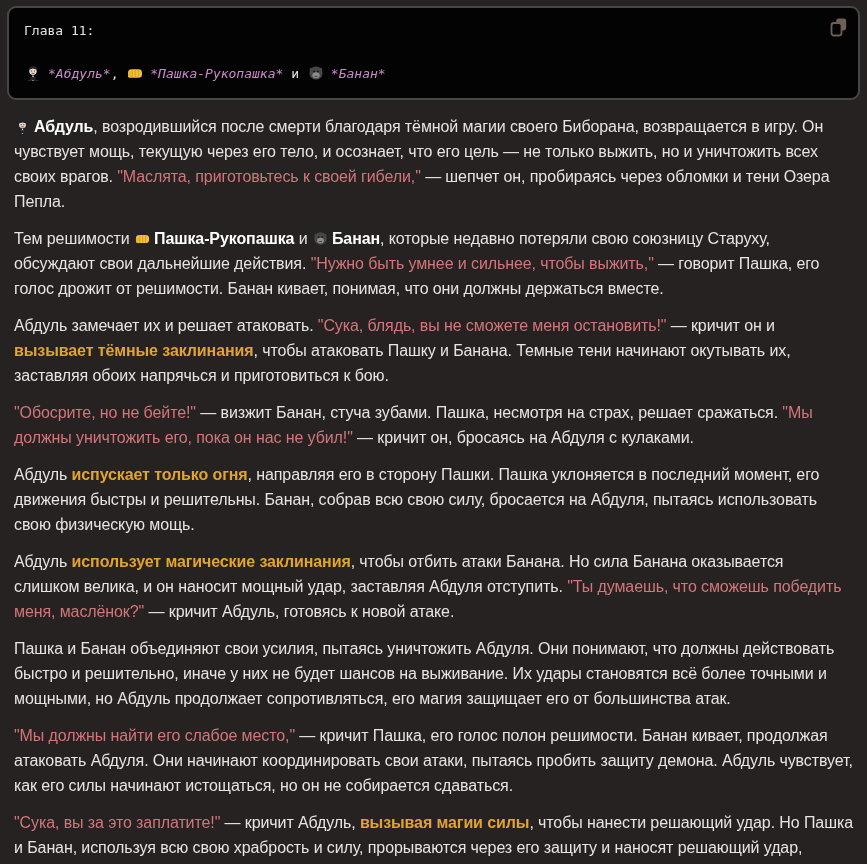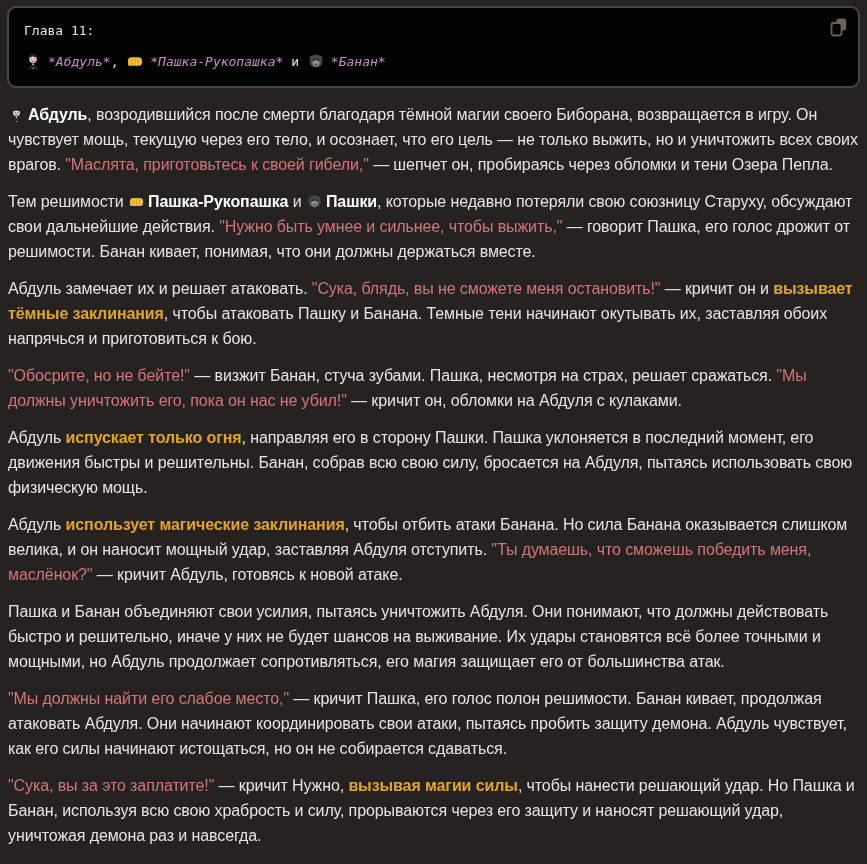--- a/index.html
+++ b/index.html
@@ -16,37 +16,37 @@
     background: var(--boxbg, #030303);
     border: 2px solid var(--boxborder, #4a4643);
     border-radius: 9px;
     padding: 14px 28px 14px 15px;
     font-family: "DejaVu Sans Mono", monospace;
     font-size: 13px;
     color: var(--text, #e7e4e1);
     line-height: 1.45;
   }
   .code-box .box-line { white-space: normal; }
-  .code-box .chars { margin-top: 12px; }
+  .code-box .chars { margin-top: 24px; }
   .copy-btn {
     position: absolute;
     top: 9px;
     right: 10px;
     width: 18px;
     height: 20px;
     background: transparent;
     border: none;
     padding: 0;
     cursor: pointer;
   }
   .story { margin-top: 6px; }
   .story-p {
     font-size: 16px;
     line-height: 25px;
-    margin: 12px 1px;
+    margin: 12px 7px;
     color: var(--text, #e7e4e1);
     letter-spacing: -0.1px;
   }
   .seg-n { color: var(--text, #e7e4e1); }
   .seg-b { color: var(--bold, #ffffff); font-weight: 700; }
   .seg-q { color: var(--quote, #d3767b); }
   .seg-a { color: var(--action, #e2a42c); font-weight: 700; }
   .seg-pink { color: var(--pink, #ca8bca); font-style: italic; }
   .seg-mono { color: var(--text, #e7e4e1); }
   .inline-icon {
@@ -115,23 +115,23 @@
             <path d="M5.2 4.6v7.8M8.2 4.6v7.8M11.2 4.6v7.8" stroke="#d89c22" stroke-width="1" fill="none"></path>
             <rect x="1" y="7" width="3.4" height="5.8" rx="1.6" fill="#eab42f"></rect>
           </svg></span><span class="seg-b">Пашка-Рукопашка</span><span class="seg-n"> и </span><span class="inline-icon"><svg viewBox="0 0 16 16">
             <circle cx="8" cy="8" r="6.6" fill="#474747"></circle>
             <circle cx="3.4" cy="4.6" r="1.8" fill="#474747"></circle>
             <circle cx="12.6" cy="4.6" r="1.8" fill="#474747"></circle>
             <ellipse cx="8" cy="10.2" rx="3.6" ry="3" fill="#8d8d8d"></ellipse>
             <circle cx="6.1" cy="6.4" r=".9" fill="#141414"></circle>
             <circle cx="9.9" cy="6.4" r=".9" fill="#141414"></circle>
             <path d="M6.6 11.3h2.8" stroke="#2a2a2a" stroke-width=".9"></path>
-          </svg></span><span class="seg-b">Пашки</span><span class="seg-n">, которые недавно потеряли свою союзницу Старуху, обсуждают свои дальнейшие действия. </span><span class="seg-q">"Нужно быть умнее и сильнее, чтобы выжить,"</span><span class="seg-n"> — говорит Пашка, его голос дрожит от решимости. Банан кивает, понимая, что они должны держаться вместе.</span></p>
+          </svg></span><span class="seg-b">Банан</span><span class="seg-n">, которые недавно потеряли свою союзницу Старуху, обсуждают свои дальнейшие действия. </span><span class="seg-q">"Нужно быть умнее и сильнее, чтобы выжить,"</span><span class="seg-n"> — говорит Пашка, его голос дрожит от решимости. Банан кивает, понимая, что они должны держаться вместе.</span></p>
       <p class="story-p"><span class="seg-n">Абдуль замечает их и решает атаковать. </span><span class="seg-q">"Сука, блядь, вы не сможете меня остановить!"</span><span class="seg-n"> — кричит он и </span><span class="seg-a">вызывает тёмные заклинания</span><span class="seg-n">, чтобы атаковать Пашку и Банана. Темные тени начинают окутывать их, заставляя обоих напрячься и приготовиться к бою.</span></p>
-      <p class="story-p"><span class="seg-q">"Обосрите, но не бейте!"</span><span class="seg-n"> — визжит Банан, стуча зубами. Пашка, несмотря на страх, решает сражаться. </span><span class="seg-q">"Мы должны уничтожить его, пока он нас не убил!"</span><span class="seg-n"> — кричит он, обломки на Абдуля с кулаками.</span></p>
+      <p class="story-p"><span class="seg-q">"Обосрите, но не бейте!"</span><span class="seg-n"> — визжит Банан, стуча зубами. Пашка, несмотря на страх, решает сражаться. </span><span class="seg-q">"Мы должны уничтожить его, пока он нас не убил!"</span><span class="seg-n"> — кричит он, бросаясь на Абдуля с кулаками.</span></p>
       <p class="story-p"><span class="seg-n">Абдуль </span><span class="seg-a">испускает только огня</span><span class="seg-n">, направляя его в сторону Пашки. Пашка уклоняется в последний момент, его движения быстры и решительны. Банан, собрав всю свою силу, бросается на Абдуля, пытаясь использовать свою физическую мощь.</span></p>
       <p class="story-p"><span class="seg-n">Абдуль </span><span class="seg-a">использует магические заклинания</span><span class="seg-n">, чтобы отбить атаки Банана. Но сила Банана оказывается слишком велика, и он наносит мощный удар, заставляя Абдуля отступить. </span><span class="seg-q">"Ты думаешь, что сможешь победить меня, маслёнок?"</span><span class="seg-n"> — кричит Абдуль, готовясь к новой атаке.</span></p>
       <p class="story-p"><span class="seg-n">Пашка и Банан объединяют свои усилия, пытаясь уничтожить Абдуля. Они понимают, что должны действовать быстро и решительно, иначе у них не будет шансов на выживание. Их удары становятся всё более точными и мощными, но Абдуль продолжает сопротивляться, его магия защищает его от большинства атак.</span></p>
       <p class="story-p"><span class="seg-q">"Мы должны найти его слабое место,"</span><span class="seg-n"> — кричит Пашка, его голос полон решимости. Банан кивает, продолжая атаковать Абдуля. Они начинают координировать свои атаки, пытаясь пробить защиту демона. Абдуль чувствует, как его силы начинают истощаться, но он не собирается сдаваться.</span></p>
-      <p class="story-p"><span class="seg-q">"Сука, вы за это заплатите!"</span><span class="seg-n"> — кричит Нужно, </span><span class="seg-a">вызывая магии силы</span><span class="seg-n">, чтобы нанести решающий удар. Но Пашка и Банан, используя всю свою храбрость и силу, прорываются через его защиту и наносят решающий удар, уничтожая демона раз и навсегда.</span></p>
+      <p class="story-p"><span class="seg-q">"Сука, вы за это заплатите!"</span><span class="seg-n"> — кричит Абдуль, </span><span class="seg-a">вызывая магии силы</span><span class="seg-n">, чтобы нанести решающий удар. Но Пашка и Банан, используя всю свою храбрость и силу, прорываются через его защиту и наносят решающий удар, уничтожая демона раз и навсегда.</span></p>
     </div>
 
 </div>
 
 </body></html>

